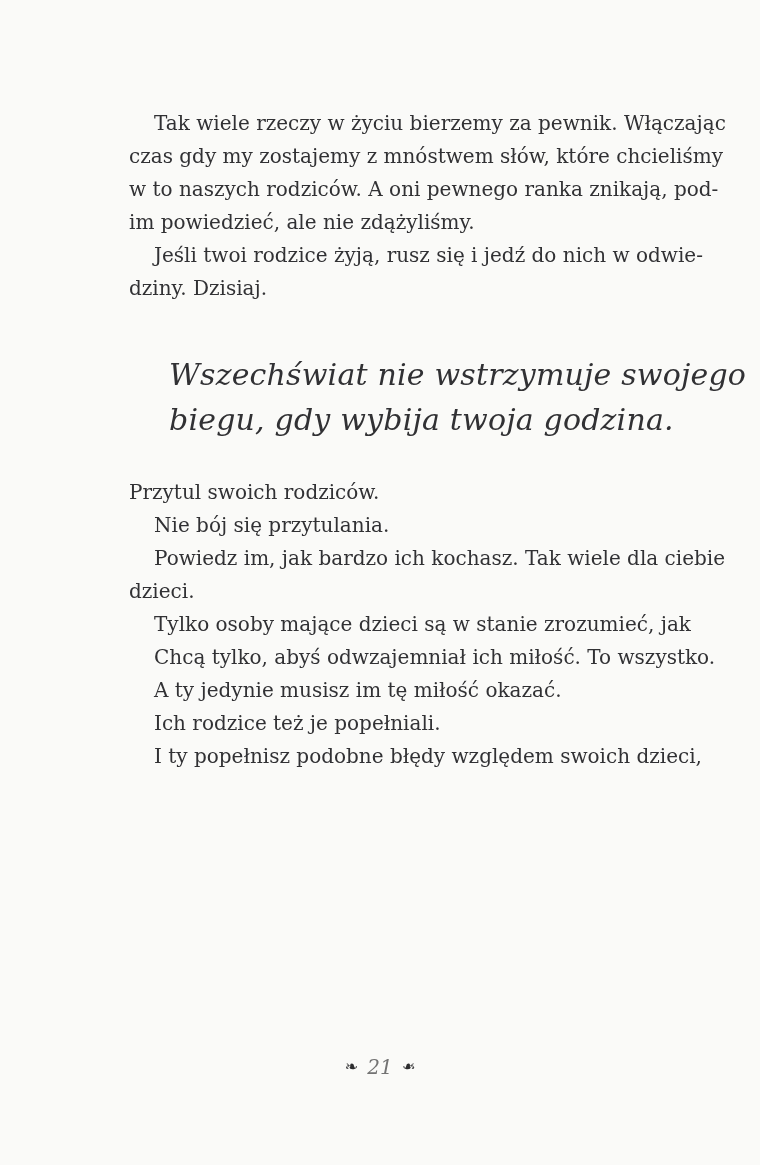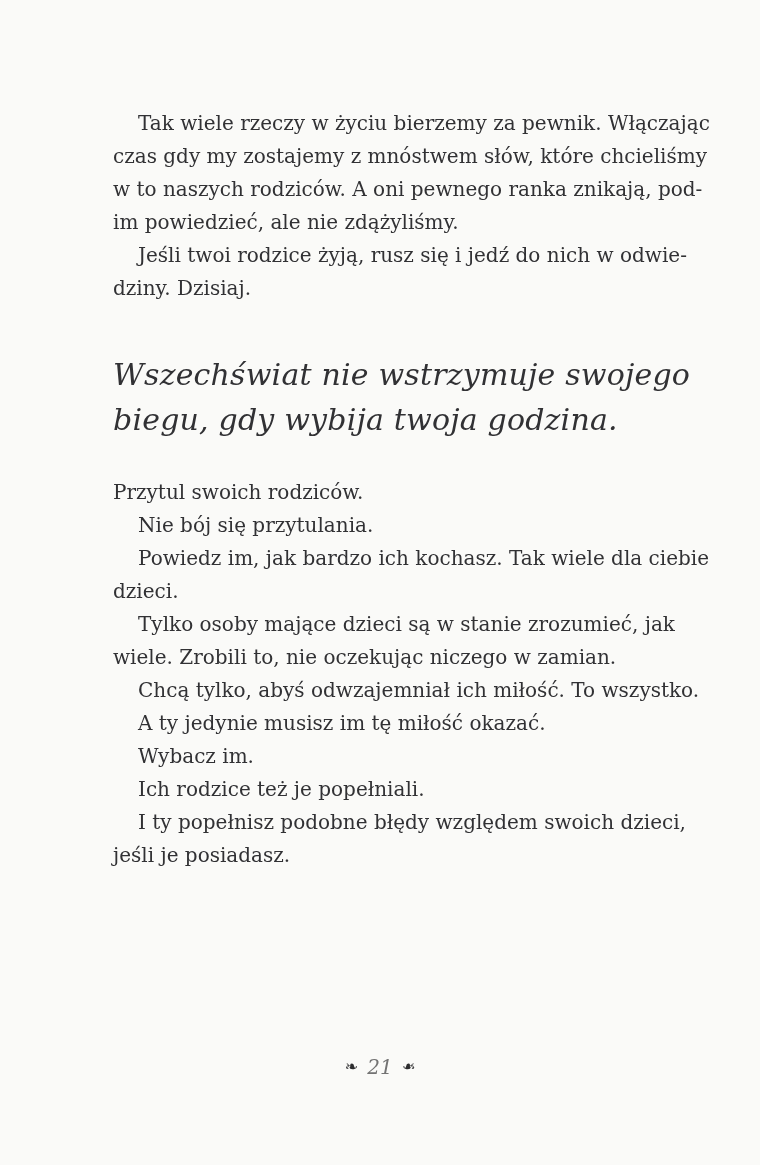--- a/index.html
+++ b/index.html
@@ -14,21 +14,21 @@
     color: #313134;
     font-family: "DejaVu Serif", "Liberation Serif", serif;
     overflow: hidden;
   }
   .page {
     position: absolute;
     inset: 0;
   }
   .text-block {
     position: absolute;
-    left: 113px;
+    left: 129px;
     top: 107px;
     width: 535px;
   }
   .paragraph {
     margin: 0;
   }
   .paragraph.body .line {
     font-size: 20px;
     line-height: 33px;
     white-space: nowrap;
@@ -44,20 +44,21 @@
   .paragraph.heading {
     margin: 47px 0 34px 0;
     font-style: italic;
     font-weight: 500;
     font-size: 30px;
     line-height: 45px;
     letter-spacing: 0.2px;
   }
   .paragraph.heading .line {
     white-space: nowrap;
+    margin-left: 40px;
   }
   .page-footer {
     position: absolute;
     left: 0;
     top: 1054px;
     width: 760px;
     display: flex;
     justify-content: center;
     align-items: center;
     gap: 9px;
@@ -102,37 +103,32 @@
       </div>
       <div class="paragraph body">
         <div class="line indent">Nie bój się przytulania.</div>
       </div>
       <div class="paragraph body">
         <div class="line indent justify">Powiedz im, jak bardzo ich kochasz. Tak wiele dla ciebie</div>
         <div class="line">dzieci.</div>
       </div>
       <div class="paragraph body">
         <div class="line indent justify">Tylko osoby mające dzieci są w stanie zrozumieć, jak</div>
-        <div class="line">wiele. Zrobili to, nie oczekując niczego w zamian.</div>
       </div>
       <div class="paragraph body">
         <div class="line indent">Chcą tylko, abyś odwzajemniał ich miłość. To wszystko.</div>
       </div>
       <div class="paragraph body">
         <div class="line indent">A ty jedynie musisz im tę miłość okazać.</div>
       </div>
       <div class="paragraph body">
-        <div class="line indent">Wybacz im.</div>
-      </div>
-      <div class="paragraph body">
         <div class="line indent">Ich rodzice też je popełniali.</div>
       </div>
       <div class="paragraph body">
         <div class="line indent justify">I ty popełnisz podobne błędy względem swoich dzieci,</div>
-        <div class="line">jeśli je posiadasz.</div>
       </div>
     </main>
   <footer class="page-footer">
     <span class="ornament left">❧</span>
     <span class="page-number">21</span>
     <span class="ornament right">❧</span>
   </footer>
 </div>
 
 </body></html>

